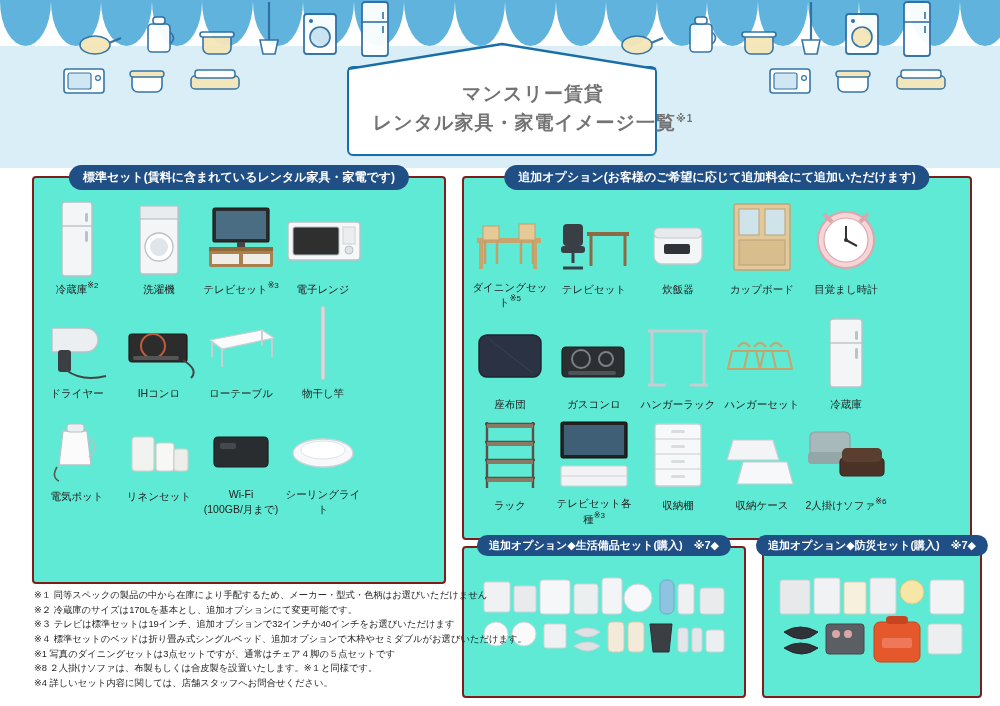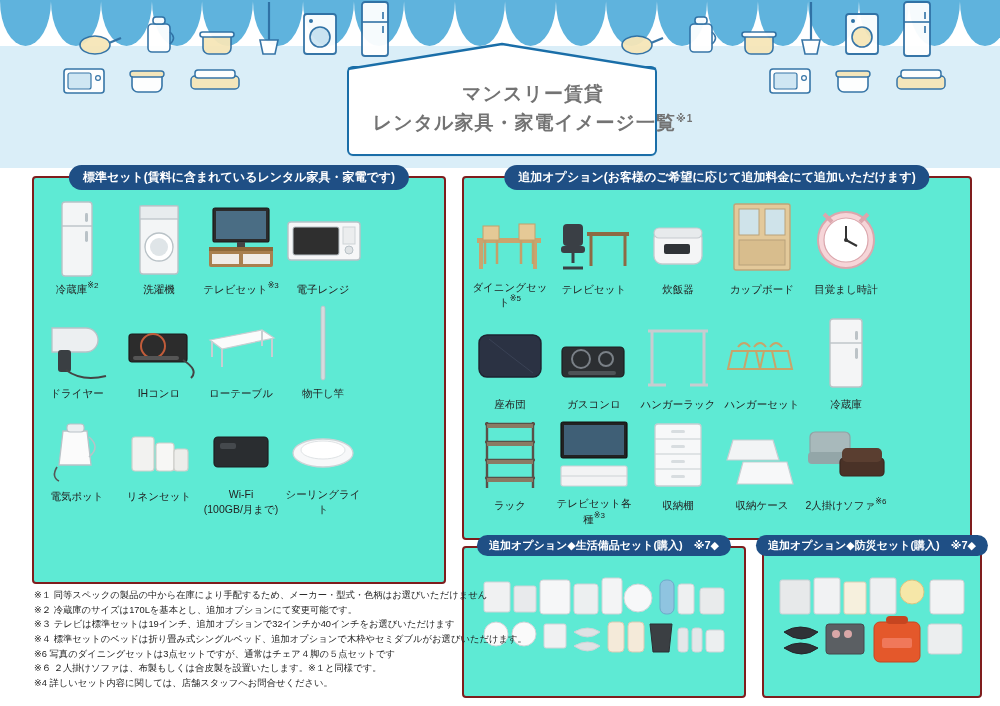--- a/index.html
+++ b/index.html
@@ -678,18 +678,18 @@
         <rect x="154" y="52" width="34" height="30" rx="3" fill="#eceeef" stroke="#ccd1d4"></rect>
       </svg>
     </div>
   </div>
 
   <div class="notes">
     <div>※１ 同等スペックの製品の中から在庫により手配するため、メーカー・型式・色柄はお選びいただけません</div>
     <div>※２ 冷蔵庫のサイズは170Lを基本とし、追加オプションにて変更可能です。</div>
     <div>※３ テレビは標準セットは19インチ、追加オプションで32インチか40インチをお選びいただけます</div>
     <div>※４ 標準セットのベッドは折り畳み式シングルベッド、追加オプションで木枠やセミダブルがお選びいただけます。</div>
-    <div>※6 写真のダイニングセットは3点セットですが、通常はチェア４脚の５点セットです</div>
-    <div>※６ ２人掛けソファは、布製もしくは合皮製を設置いたします。※１と同様です。</div>
+    <div>※1 写真のダイニングセットは3点セットですが、通常はチェア４脚の５点セットです</div>
+    <div>※8 ２人掛けソファは、布製もしくは合皮製を設置いたします。※１と同様です。</div>
     <div>※4 詳しいセット内容に関しては、店舗スタッフへお問合せください。</div>
   </div>
 
 </div>
 
 </body></html>

